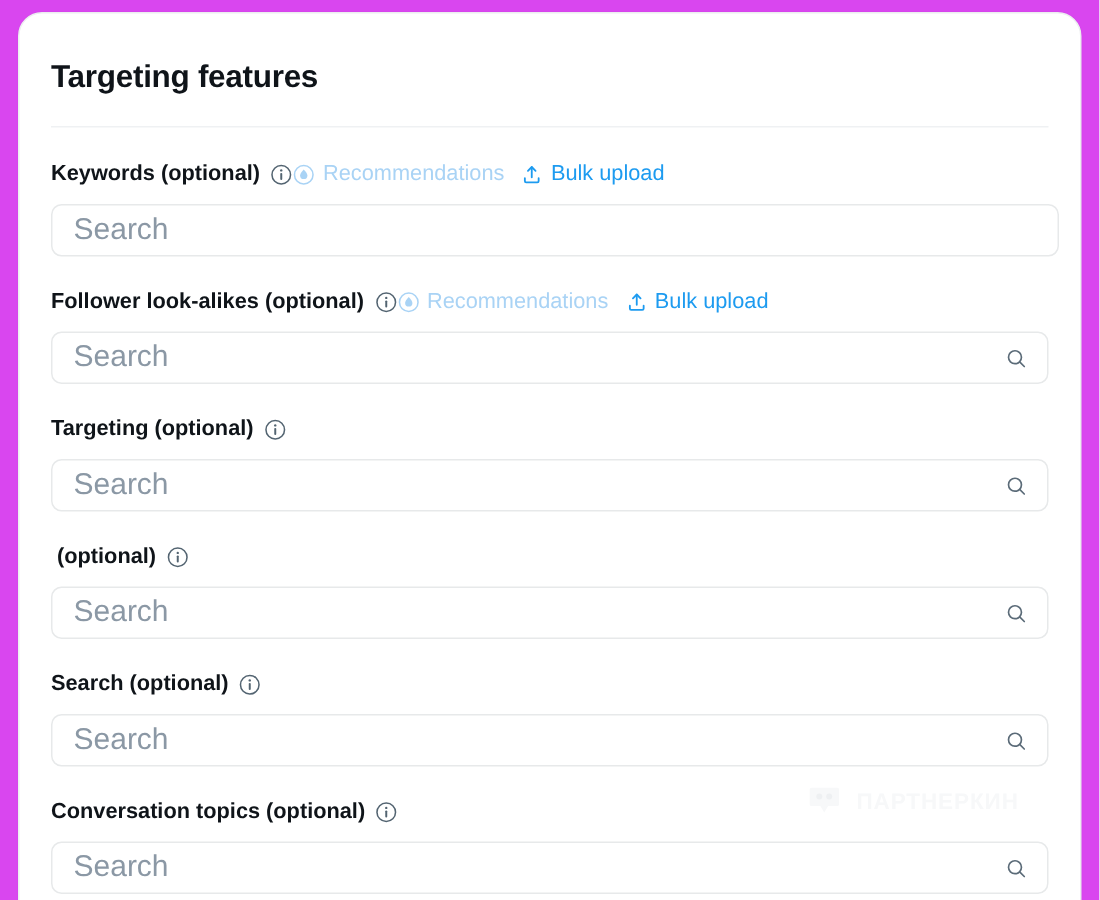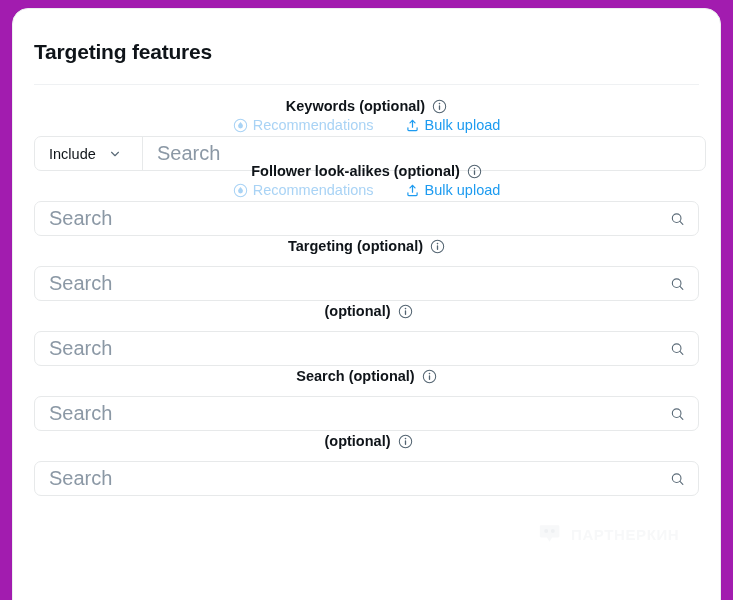--- a/index.html
+++ b/index.html
@@ -8,21 +8,21 @@
     width: 733px; height: 600px;
     overflow: hidden;
     background: #f1f3f4;
     font-family: "Liberation Sans", sans-serif;
     -webkit-font-smoothing: antialiased;
   }
 
   #app {
     position: relative;
     width: 733px; height: 600px;
-    background: #a21caf;
+    background: #d946ef;
   }
 
   
   .card {
     position: absolute;
     left: 12px;
     top: 8px;
     width: 709px;
     height: 612px;
     background: #ffffff;
@@ -48,31 +48,31 @@
 
   .divider {
     margin-top: 19px;
     height: 1px;
     background: #eff1f3;
     width: 100%;
   }
 
   
   .field {
+    margin-top: 20px;
     position: relative;
   }
   .field.first { margin-top: 21px; }
 
   .label-row {
     display: flex;
     align-items: center;
-    justify-content: center;
+    justify-content: flex-start;
     height: 20px;
     margin-bottom: 10px;
-    flex-direction: column;
   }
 
   .label {
     display: flex;
     align-items: center;
     font-size: 14.5px;
     color: #0f1419;
     line-height: 19px;
     white-space: nowrap;
   }
@@ -84,21 +84,21 @@
     margin-left: 7px;
     color: #536471;
     position: relative;
     top: 0px;
   }
 
   
   .links {
     display: flex;
     align-items: center;
-    gap: 31px;
+    gap: 11px;
   }
   .link {
     display: flex;
     align-items: center;
     gap: 5px;
     font-size: 14.5px;
     line-height: 19px;
     white-space: nowrap;
     cursor: pointer;
   }
@@ -219,28 +219,20 @@
                   <path d="M8 2.6v7.2" stroke="currentColor" stroke-width="1.3" stroke-linecap="round"></path>
                   <path d="M5.3 5.2L8 2.5l2.7 2.7" stroke="currentColor" stroke-width="1.3" stroke-linecap="round" stroke-linejoin="round"></path>
                   <path d="M3.1 10.4v2.1c0 .5.4.9.9.9h8c.5 0 .9-.4.9-.9v-2.1" stroke="currentColor" stroke-width="1.3" stroke-linecap="round"></path>
                 </svg>
               </span>
               <span>Bulk upload</span>
             </div>
           </div>
         </div>
         <div class="input-wrap keywords-row">
-          <div class="select-part select-col">
-            <span>Include</span>
-            <span class="chev">
-              <svg width="12" height="12" viewBox="0 0 14 14" fill="none">
-                <path d="M3 5l4 4 4-4" stroke="currentColor" stroke-width="1.4" stroke-linecap="round" stroke-linejoin="round"></path>
-              </svg>
-            </span>
-          </div>
           <div class="text-part">
             <span class="ph">Search</span>
           </div>
         </div>
       </div>
 
       <div class="field">
         <div class="label-row">
           <div class="label">
             <span class="name">Follower look-alikes</span>
@@ -364,20 +356,21 @@
               <circle cx="7.1" cy="7.1" r="4.6" stroke="currentColor" stroke-width="1.2"></circle>
               <path d="M10.6 10.6l3.1 3.1" stroke="currentColor" stroke-width="1.2" stroke-linecap="round"></path>
             </svg>
           </span>
         </div>
       </div>
 
       <div class="field">
         <div class="label-row">
           <div class="label">
+            <span class="name">Conversation topics</span>
             <span class="optional">(optional)</span>
             <span class="info-icon">
               <svg width="15" height="15" viewBox="0 0 16 16" fill="none">
                 <circle cx="8" cy="8" r="6.6" stroke="currentColor" stroke-width="1.1"></circle>
                 <circle cx="8" cy="4.9" r="0.85" fill="currentColor"></circle>
                 <rect x="7.3" y="6.7" width="1.4" height="5" rx="0.65" fill="currentColor"></rect>
               </svg>
             </span>
           </div>
         </div>

